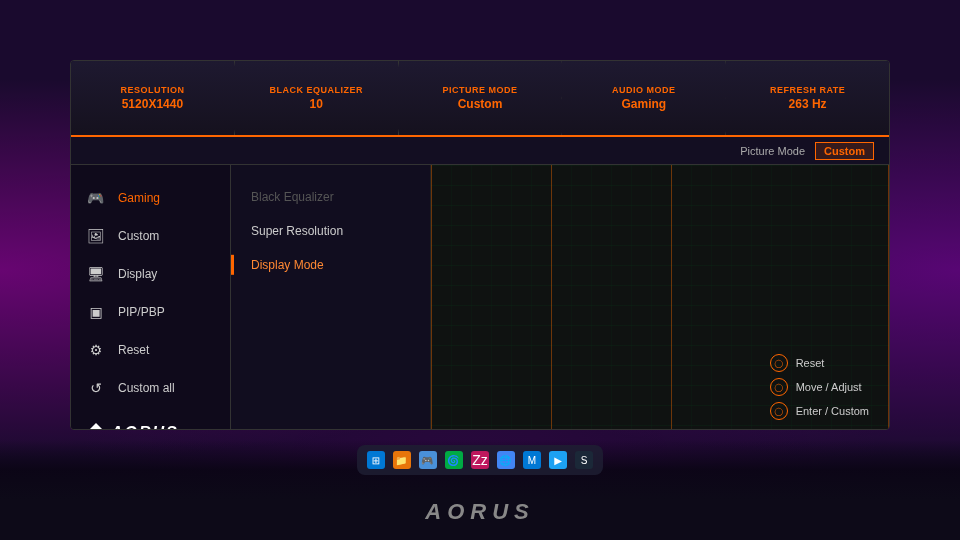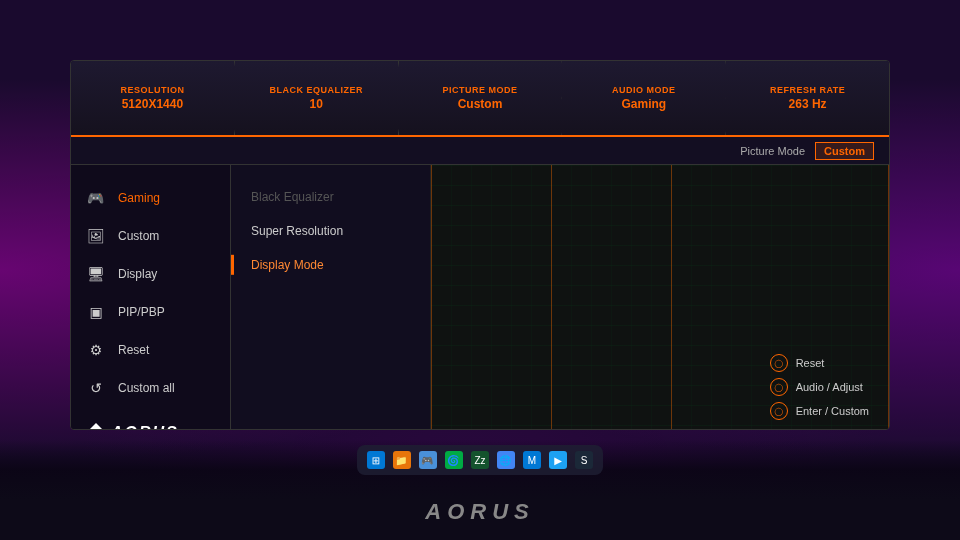--- a/index.html
+++ b/index.html
@@ -421,39 +421,39 @@
       <div class="panel-line" style="right: 0px;"></div>
 
       <div class="controls-hint">
 
       <div class="control-item">
       <div class="control-icon">◯</div>
       <span>Reset</span>
     </div>
           <div class="control-item">
       <div class="control-icon">◯</div>
-      <span>Audio / Adjust</span>
+      <span>Move / Adjust</span>
     </div>
           <div class="control-item">
       <div class="control-icon">◯</div>
       <span>Enter / Custom</span>
     </div>
         </div>
     </div>
 
   </div>
 </div>
 
 <div class="monitor-bottom"></div>
 <div class="monitor-brand">AORUS</div>
 
 <div class="taskbar">
 
 <div class="taskbar-icon" style="background: rgb(0, 120, 212); font-size: 10px; color: rgb(255, 255, 255);">⊞</div>
     <div class="taskbar-icon" style="background: rgb(232, 117, 10); font-size: 10px; color: rgb(255, 255, 255);">📁</div>
     <div class="taskbar-icon" style="background: rgb(74, 144, 217); font-size: 10px; color: rgb(255, 255, 255);">🎮</div>
     <div class="taskbar-icon" style="background: rgb(0, 170, 68); font-size: 10px; color: rgb(255, 255, 255);">🌀</div>
-    <div class="taskbar-icon" style="background: #14532d; font-size: 10px; color: rgb(255, 255, 255);">Zz</div>
+    <div class="taskbar-icon" style="background: #be185d; font-size: 14px; color: rgb(255, 255, 255);">Zz</div>
     <div class="taskbar-icon" style="background: rgb(66, 133, 244); font-size: 10px; color: rgb(255, 255, 255);">🌐</div>
     <div class="taskbar-icon" style="background: rgb(0, 120, 212); font-size: 10px; color: rgb(255, 255, 255);">M</div>
     <div class="taskbar-icon" style="background: rgb(29, 161, 242); font-size: 10px; color: rgb(255, 255, 255);">▶</div>
     <div class="taskbar-icon" style="background: rgb(27, 40, 56); font-size: 10px; color: rgb(255, 255, 255);">S</div>
   </div>
 
 </body></html>

